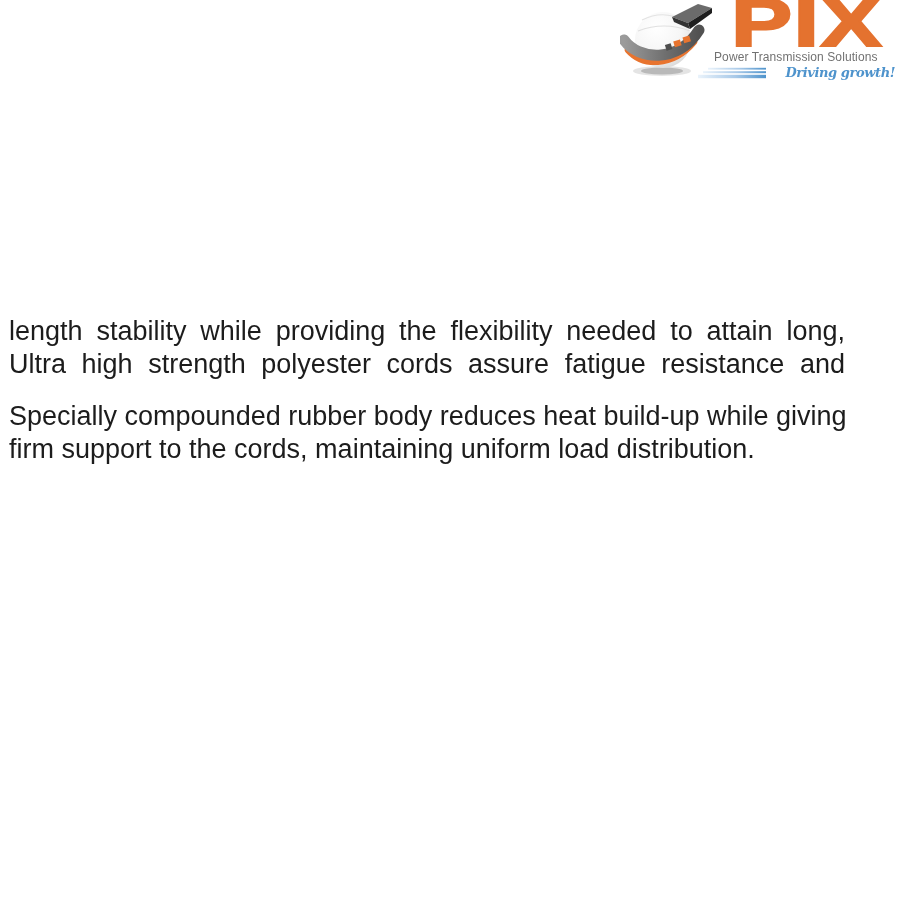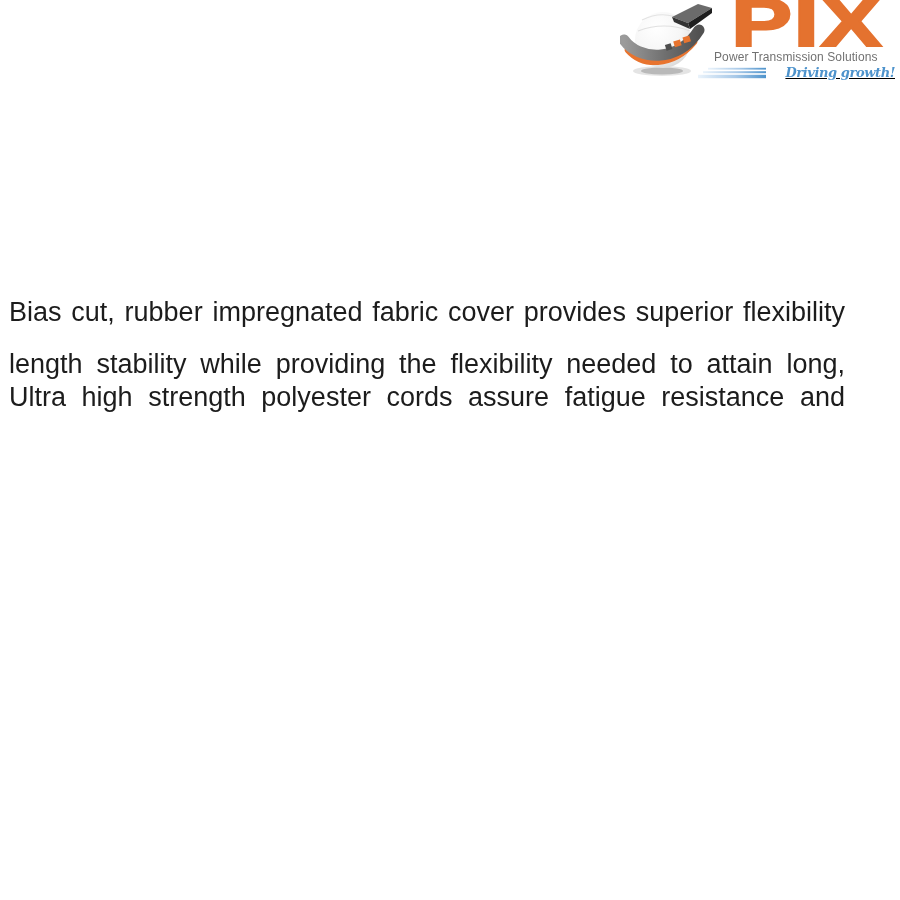--- a/index.html
+++ b/index.html
@@ -28,21 +28,21 @@
   .tagline {
     position: absolute; left: 714px; top: 51px;
     font-size: 12px; line-height: 13px;
     letter-spacing: 0.1px;
     color: #717171;
     white-space: nowrap;
   }
   .slogan-row {
     position: absolute; right: 5px; top: 61px;
     height: 22px;
-    display: flex; align-items: center; gap: 15px; text-decoration: underline;
+    display: flex; align-items: center; gap: 15px;
   }
   .speed-lines { width: 72px; height: 13px; margin-top: 3px; }
   .slogan {
     font-family: "DejaVu Serif", serif;
     font-style: italic; font-weight: 700;
     font-size: 13px; letter-spacing: -0.4px;
     color: #4E93CC;
     white-space: nowrap;
   }
 
@@ -117,23 +117,26 @@
         <rect x="5" y="4.2" width="63" height="2" fill="url(#lineGrad)"></rect>
         <rect x="0" y="7.8" width="68" height="3.4" fill="url(#lineGrad)"></rect>
       </svg>
       <span class="slogan">Driving growth!</span>
     </div>
   </div>
 
   <div class="content">
 
     <div class="para">
-      <span class="line just">Bias cut, rubber impregnated fabric cover provides superior flexibility</span>
     </div>
 
     <div class="para">
       <span class="line just">length stability while providing the flexibility needed to attain long,</span>
       <span class="line just">Ultra high strength polyester cords assure fatigue resistance and</span>
     </div>
 
+    <div class="para">
+      <span class="line just">Specially compounded rubber body reduces heat build-up while giving</span>
+      <span class="line">firm support to the cords, maintaining uniform load distribution.</span>
+    </div>
 
   </div>
 </div>
 
 </body></html>

